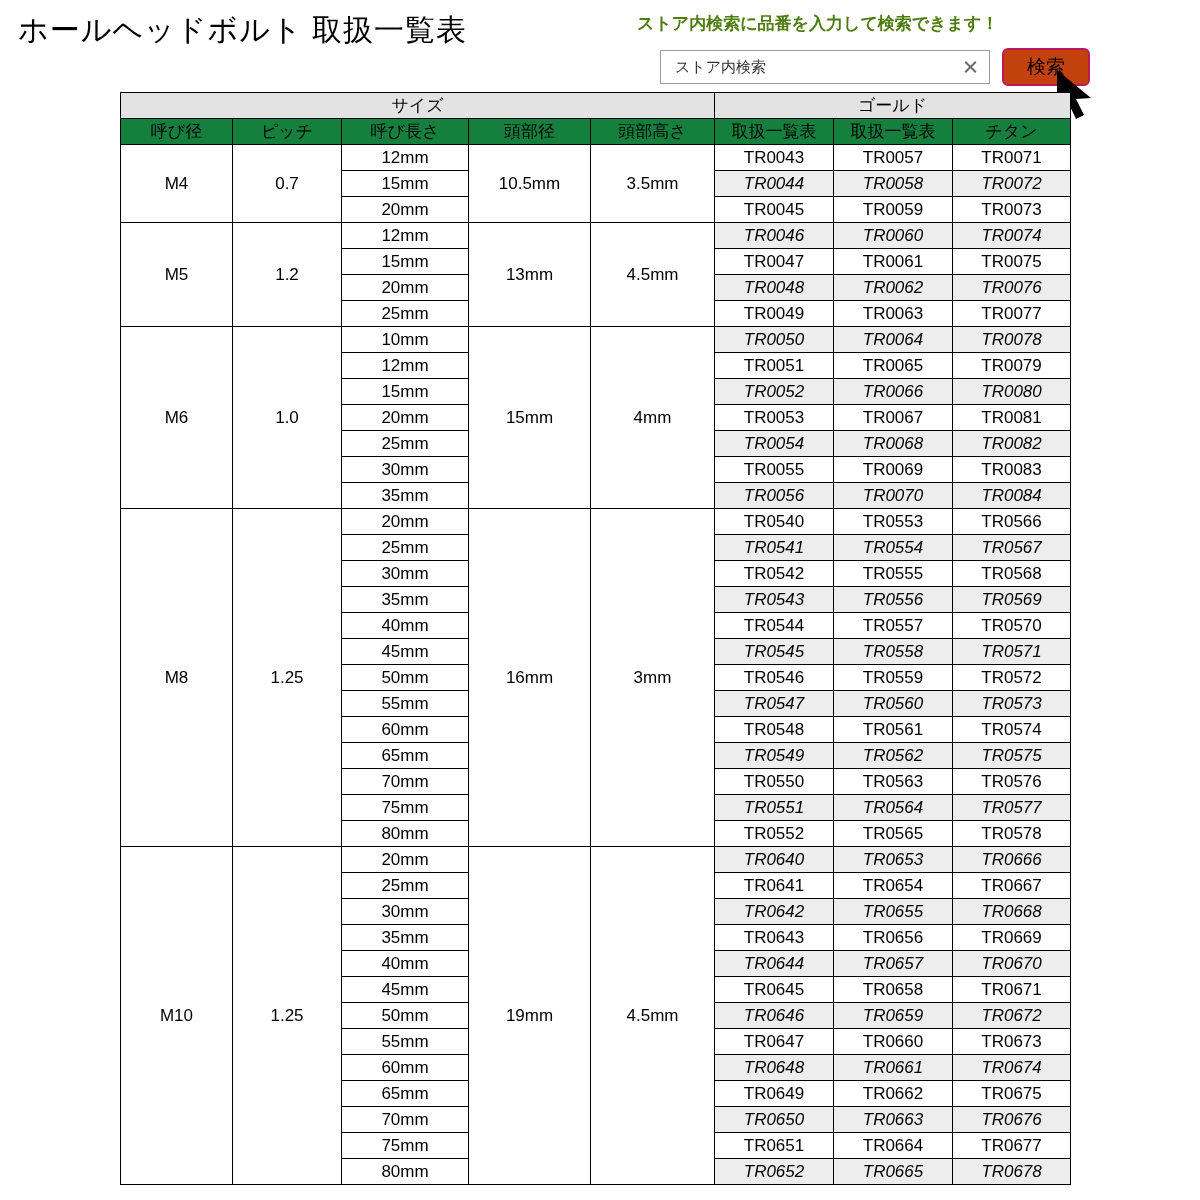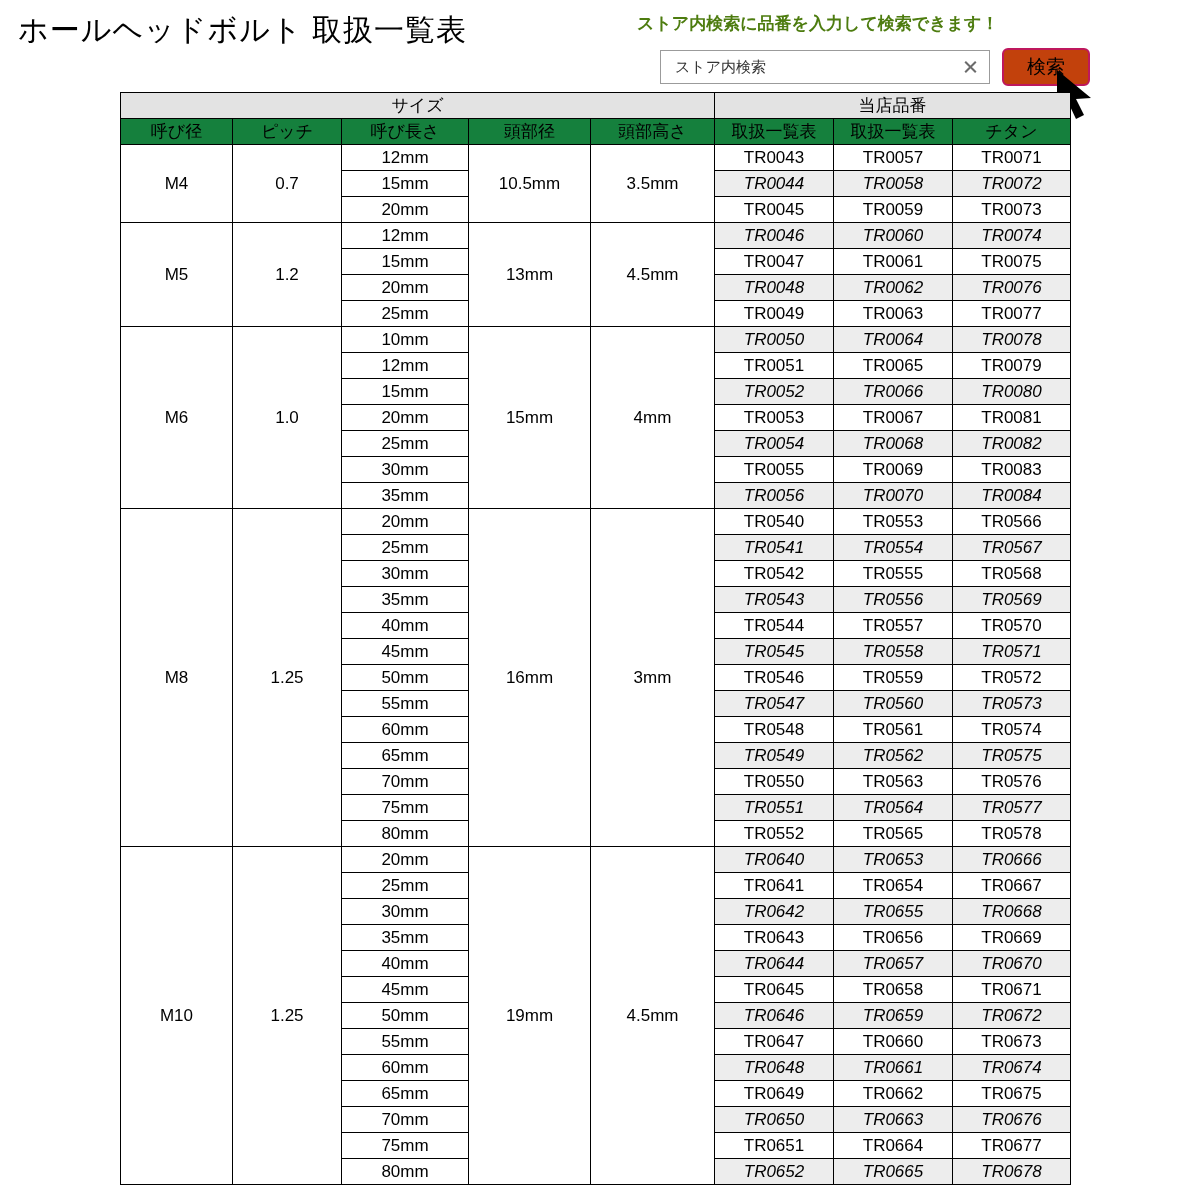--- a/index.html
+++ b/index.html
@@ -150,21 +150,21 @@
         <col class="c-len">
       <col class="c-hdia">
         <col class="c-hhgt">
       <col class="c-sv">
         <col class="c-gd">
         <col class="c-ti">
     </colgroup>
     <thead>
       <tr>
         <th class="grp-head" colspan="5">サイズ</th>
-        <th class="grp-head" colspan="3">当店品番</th>
+        <th class="grp-head" colspan="3">ゴールド</th>
       </tr>
       <tr>
         <th class="col-head">呼び径</th>
         <th class="col-head">ピッチ</th>
         <th class="col-head">呼び長さ</th>
         <th class="col-head">頭部径</th>
         <th class="col-head">頭部高さ</th>
         <th class="col-head">取扱一覧表</th>
         <th class="col-head">取扱一覧表</th>
         <th class="col-head">チタン</th>

